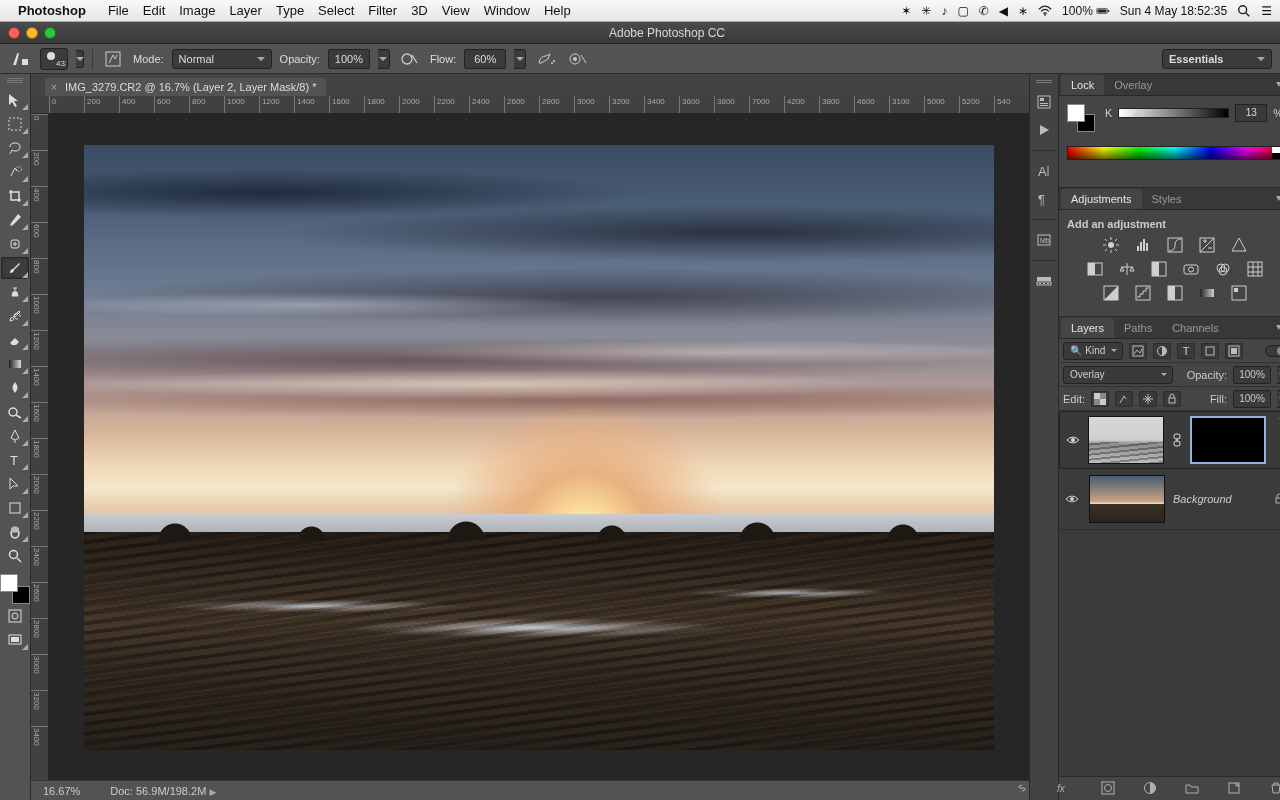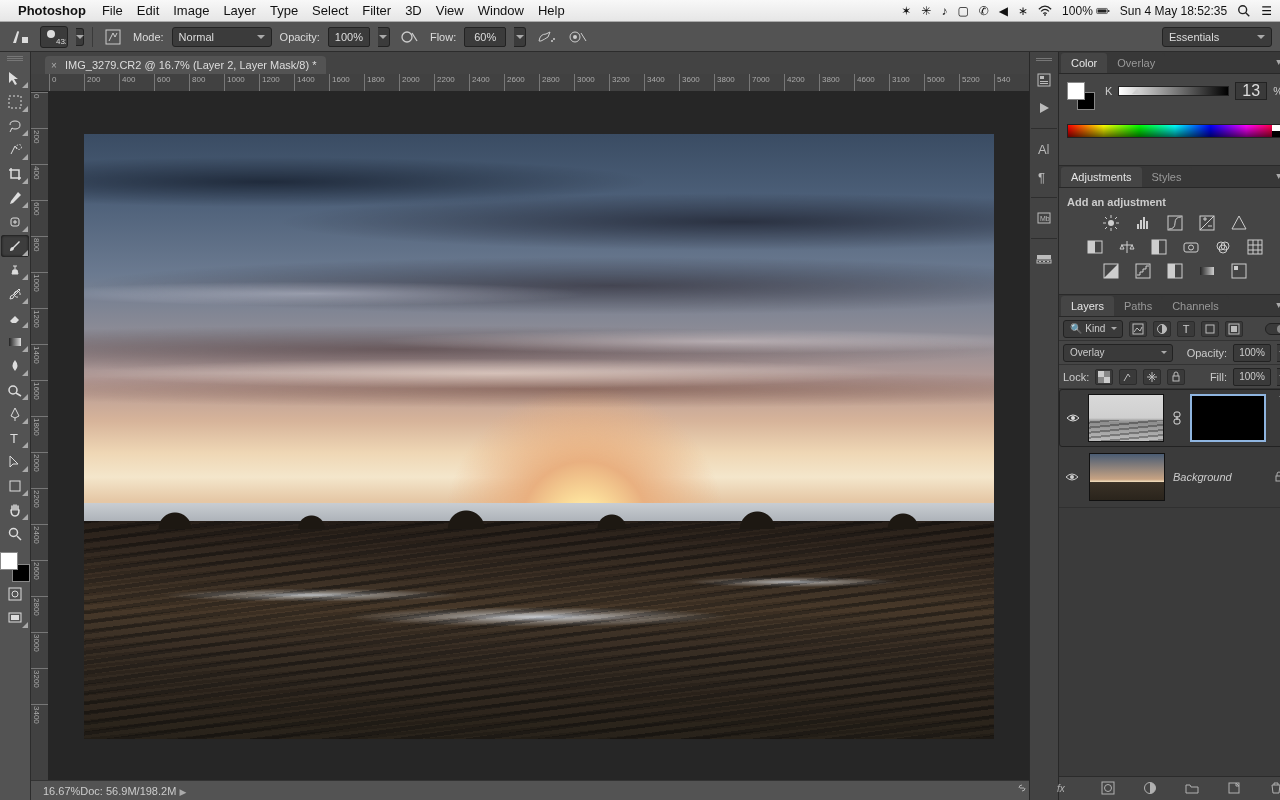--- a/index.html
+++ b/index.html
@@ -3,21 +3,21 @@
 <meta charset="utf-8">
 <style>
 * { margin:0; padding:0; box-sizing:border-box; font-family:"Lucida Grande","Helvetica Neue",Arial,sans-serif; user-select:none; }
 body { width:1280px; height:800px; background:#2a2a2a; color:#ccc; font-size:11px; overflow:hidden; position:relative; }
 
 
 #menubar { position:absolute; top:0; left:0; right:0; height:22px;
   background:linear-gradient(#f8f8f8,#e6e6e6); color:#111; display:flex;
   align-items:center; padding:0 8px; font-size:13px; border-bottom:1px solid #aaa; }
 #menubar .apple { font-size:15px; margin-right:10px; }
-#menubar .app  { font-weight:bold; margin-right:16px; }
+#menubar .app  { font-weight:bold; margin-right:22px; }
 #menubar .m    { margin-right:14px; cursor:default; }
 #menubar .spacer { flex:1; }
 #menubar .r    { margin-left:10px; font-size:12px; display:flex; align-items:center; gap:3px;}
 #menubar .ico  { width:14px; height:14px; display:inline-block; }
 
 
 #win { position:absolute; top:22px; left:0; right:0; bottom:0; background:#535353;
        display:flex; flex-direction:column; }
 #titlebar { height:22px; background:linear-gradient(#4b4b4b,#393939);
   display:flex; align-items:center; padding:0 8px; color:#d8d8d8; font-size:12px;
@@ -36,21 +36,21 @@
   padding:0 18px 0 6px; display:flex; align-items:center; position:relative; min-width:100px;}
 #optbar .sel::after { content:""; position:absolute; right:6px; top:7px;
   border:4px solid transparent; border-top-color:#aaa; }
 #optbar .numbox { background:#3b3b3b; border:1px solid #222; height:20px; width:42px;
   color:#ddd; text-align:center; border-radius:2px; display:flex; align-items:center; justify-content:center;}
 #optbar .arrow { width:12px; height:20px; border:1px solid #222; border-left:none;
   background:#3b3b3b; display:flex; align-items:center; justify-content:center; border-radius:0 3px 3px 0;}
 #optbar .arrow::after{content:"";border:4px solid transparent;border-top-color:#aaa;margin-top:4px;}
 #optbar .iconbtn { width:24px; height:22px; display:flex; align-items:center; justify-content:center;
   border:1px solid transparent; border-radius:3px;}
-#optbar .ws { margin-left:auto; }
+#optbar .ws { margin-left:auto;font-weight:bold; }
 #optbar .ws .sel { min-width:110px; }
 
 
 #main { flex:1; display:flex; background:#2a2a2a; }
 
 
 #tools { width:34px; background:#535353; border-right:1px solid #2c2c2c;
   display:flex; flex-direction:column; align-items:center; padding-top:4px; }
 #tools .grip { width:16px; height:6px; margin-bottom:4px;
   background:repeating-linear-gradient(#777,#777 1px,transparent 1px,transparent 2px);}
@@ -122,21 +122,21 @@
    radial-gradient(circle at 10% 100%,#1d1812 16px,transparent 17px),
    radial-gradient(circle at 25% 100%,#1d1812 13px,transparent 14px),
    radial-gradient(circle at 42% 100%,#1d1812 18px,transparent 19px),
    radial-gradient(circle at 58% 100%,#1d1812 14px,transparent 15px),
    radial-gradient(circle at 74% 100%,#1d1812 17px,transparent 18px),
    radial-gradient(circle at 90% 100%,#1d1812 15px,transparent 16px);
   transform:translateY(-14px);}
 
 
 #status { height:20px; background:#535353; display:flex; align-items:center;
-  padding:0 12px; color:#ccc; font-size:11px; border-top:1px solid #333;}
+  padding:0 12px; gap:30px; color:#ccc; font-size:11px; border-top:1px solid #333;}
 #status .arrow{font-size:9px;color:#aaa;}
 
 
 #sidestrip { width:34px; background:#434343; border-left:1px solid #282828;
   border-right:1px solid #282828; display:flex; flex-direction:column;
   align-items:center; padding-top:6px; gap:4px;}
 #sidestrip .grip{width:16px;height:4px;margin-bottom:2px;
   background:repeating-linear-gradient(#777,#777 1px,transparent 1px,transparent 2px);}
 #sidestrip .pi{width:28px;height:24px;display:flex;align-items:center;justify-content:center;
   border-radius:3px;}
@@ -156,21 +156,21 @@
 #clr .fgbg{position:relative;width:28px;height:28px;float:left;margin-right:10px;}
 #clr .fgbg .f,#clr .fgbg .b{position:absolute;width:18px;height:18px;border:1px solid #888;}
 #clr .fgbg .f{top:0;left:0;background:#fff;z-index:2;}
 #clr .fgbg .b{bottom:0;right:0;background:#000;}
 #clr .slider{display:flex;align-items:center;gap:6px;}
 #clr .track{flex:1;height:10px;background:linear-gradient(90deg,#fff,#000);
   border:1px solid #222;position:relative;}
 #clr .knob{position:absolute;top:-3px;left:12%;width:0;height:0;
   border:5px solid transparent;border-bottom-color:#ccc;}
 #clr .val{background:#3a3a3a;border:1px solid #222;width:32px;height:18px;
-  text-align:center;color:#ddd;font-size:16px;line-height:16px;}
+  text-align:center;color:#ddd;font-size:10px;line-height:16px;}
 #clr .ramp{height:14px;margin-top:14px;border:1px solid #222;
   background:linear-gradient(90deg,#f00,#ff0,#0f0,#0ff,#00f,#f0f,#f00);position:relative;}
 #clr .ramp::before{content:"";position:absolute;inset:0;
   background:linear-gradient(transparent,rgba(0,0,0,.6));}
 #clr .ramp::after{content:"";position:absolute;right:0;top:0;width:10px;height:100%;
   background:linear-gradient(#fff 50%,#000 50%);}
 
 
 #adj .row{display:flex;justify-content:center;gap:12px;margin:6px 0;}
 #adj .ai{width:20px;height:18px;display:flex;align-items:center;justify-content:center;
@@ -255,20 +255,26 @@
     <svg class="ico" viewBox="0 0 16 16">
         <circle cx="6.5" cy="6.5" r="4.5" stroke="#222" stroke-width="1.6" fill="none"></circle>
         <line x1="10" y1="10" x2="14" y2="14" stroke="#222" stroke-width="1.6"></line>
       </svg>
   </span>
   <span class="r">☰</span>
 </div>
 
 <div id="win">
 
+  <div id="titlebar">
+    <div class="tl-btn tl-close"></div>
+    <div class="tl-btn tl-min"></div>
+    <div class="tl-btn tl-zoom"></div>
+    <div class="title">Adobe Photoshop CC</div>
+  </div>
 
   <div id="optbar">
     <div class="iconbtn">
       <svg width="20" height="18" viewBox="0 0 20 18">
           <path d="M3 15 L7 4 Q8 2 9 4 L6 15 Z" fill="#ddd"></path>
           <rect x="12" y="9" width="6" height="6" fill="#ddd"></rect>
         </svg>
     </div>
     <div class="swatch">
       <svg width="24" height="18" viewBox="0 0 24 18">
@@ -686,21 +692,21 @@
             <rect x="4" y="11" width="2" height="1" fill="#bbb"></rect>
             <rect x="8" y="11" width="2" height="1" fill="#bbb"></rect>
             <rect x="12" y="11" width="2" height="1" fill="#bbb"></rect>
           </svg>
         </div>
     </div>
 
     <div id="panels">
 
       <div class="panel-tabs">
-        <div class="pt act">Color</div>
+        <div class="pt act">Lock</div>
         <div class="pt">Overlay</div>
         <div class="menu">▾≡</div>
       </div>
       <div class="panel-body" id="clr" style="height:92px;">
         <div class="fgbg">
             <div class="b"></div>
             <div class="f"></div>
           </div>
         <div class="slider">
           <span>K</span>
@@ -888,21 +894,21 @@
           <div class="sel" style="min-width:110px;">
               <span>Overlay</span>
             </div>
           <span style="margin-left:auto">Opacity:</span>
           <div class="num">100%</div>
           <span style="width:10px;height:18px;border:1px solid #222;border-left:none;background:#3a3a3a;border-radius:0 2px 2px 0;display:flex;align-items:center;justify-content:center;">
               <span style="border:3px solid transparent;border-top-color:#aaa;margin-top:3px;"></span>
             </span>
         </div>
         <div class="bar">
-          <span>Lock:</span>
+          <span>Edit:</span>
           <div class="mini">
               <svg width="12" height="12" viewBox="0 0 12 12">
                 <rect width="12" height="12" fill="#888"></rect>
                 <rect width="6" height="6" fill="#ccc"></rect>
                 <rect x="6" y="6" width="6" height="6" fill="#ccc"></rect>
               </svg>
             </div>
           <div class="mini">
               <svg width="12" height="12" viewBox="0 0 12 12">
                 <path d="M2 10 L6 3 L8 6" stroke="#bbb" fill="none"></path>

